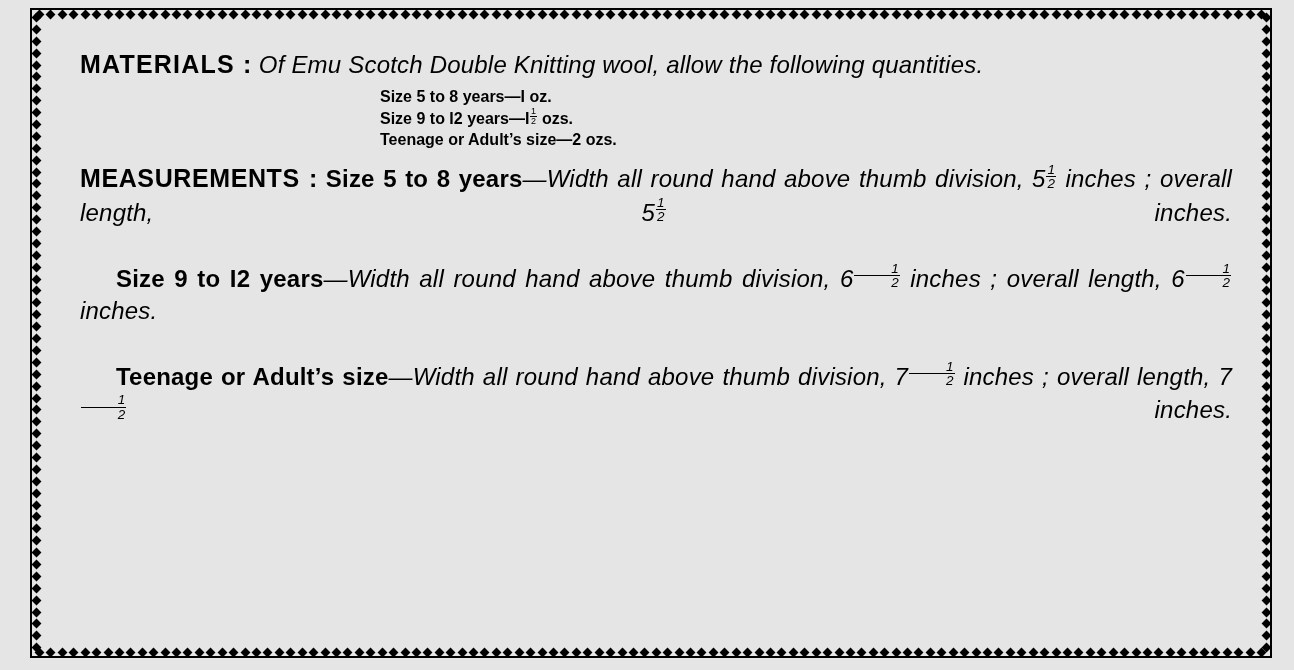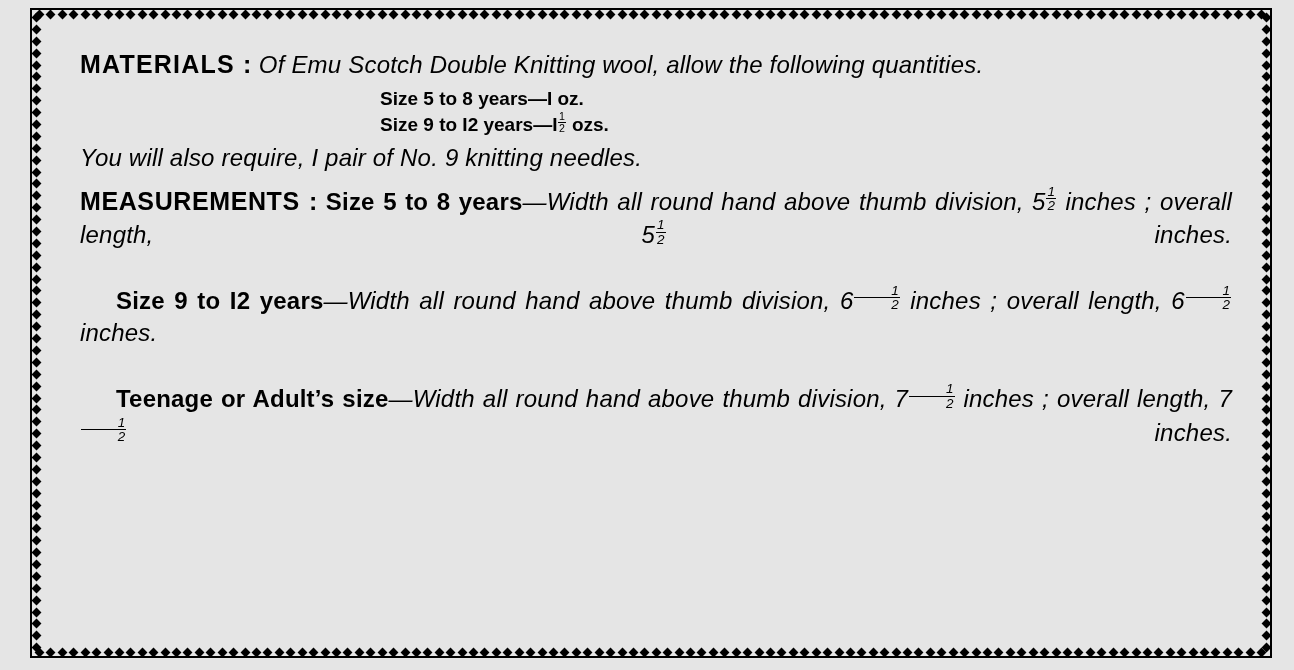--- a/index.html
+++ b/index.html
@@ -112,21 +112,21 @@
     font-size: 24px;
     letter-spacing: 0.2px;
   }
 
   .quantities {
     margin: 4px 0 4px 0;
     padding-left: 300px;
   }
   .quantities .qline {
     font-family: "Liberation Sans", sans-serif;
-    font-size: 19px;
+    font-size: 16px;
     line-height: 1.34;
     white-space: nowrap;
   }
   .qname { font-weight: bold; }
   .qamt  { font-weight: bold; }
 
   .frac {
     display: inline-block;
     vertical-align: -0.05em;
     font-size: 0.56em;
@@ -503,23 +503,25 @@
         <span class="ital">Of Emu Scotch Double Knitting wool, allow the following quantities.</span>
       </p>
 
       <div class="quantities">
         <div class="qline">
           <span class="qname">Size 5 to 8 years</span><span class="qname">—</span><span class="qamt">I oz.</span>
         </div>
         <div class="qline">
           <span class="qname">Size 9 to I2 years</span><span class="qname">—</span><span class="qamt">I</span><span class="frac"><span class="num">1</span><span class="den">2</span></span><span class="qamt"> ozs.</span>
         </div>
+        <div class="qline">
+          <span class="qname">Teenage or Adult’s size</span><span class="qname">—</span><span class="qamt">2 ozs.</span>
+        </div>
       </div>
 
-      <p class="ital note-line">You will also require, I pair of No. 9 knitting needles.</p>
     </div>
 
 
     <div class="blk">
       <p class="para-just">
         <span class="lbl lbl-tight">MEASUREMENTS :</span>
         <span class="bold-sans">Size 5 to 8 years</span><span class="ital">—Width all round hand above thumb division, 5</span><span class="ital"><span class="frac"><span class="num">1</span><span class="den">2</span></span></span><span class="ital"> inches ;  overall length, 5</span><span class="ital"><span class="frac"><span class="num">1</span><span class="den">2</span></span></span><span class="ital"> inches.</span>
       </p>
 
       <p class="para-indent para-just">

